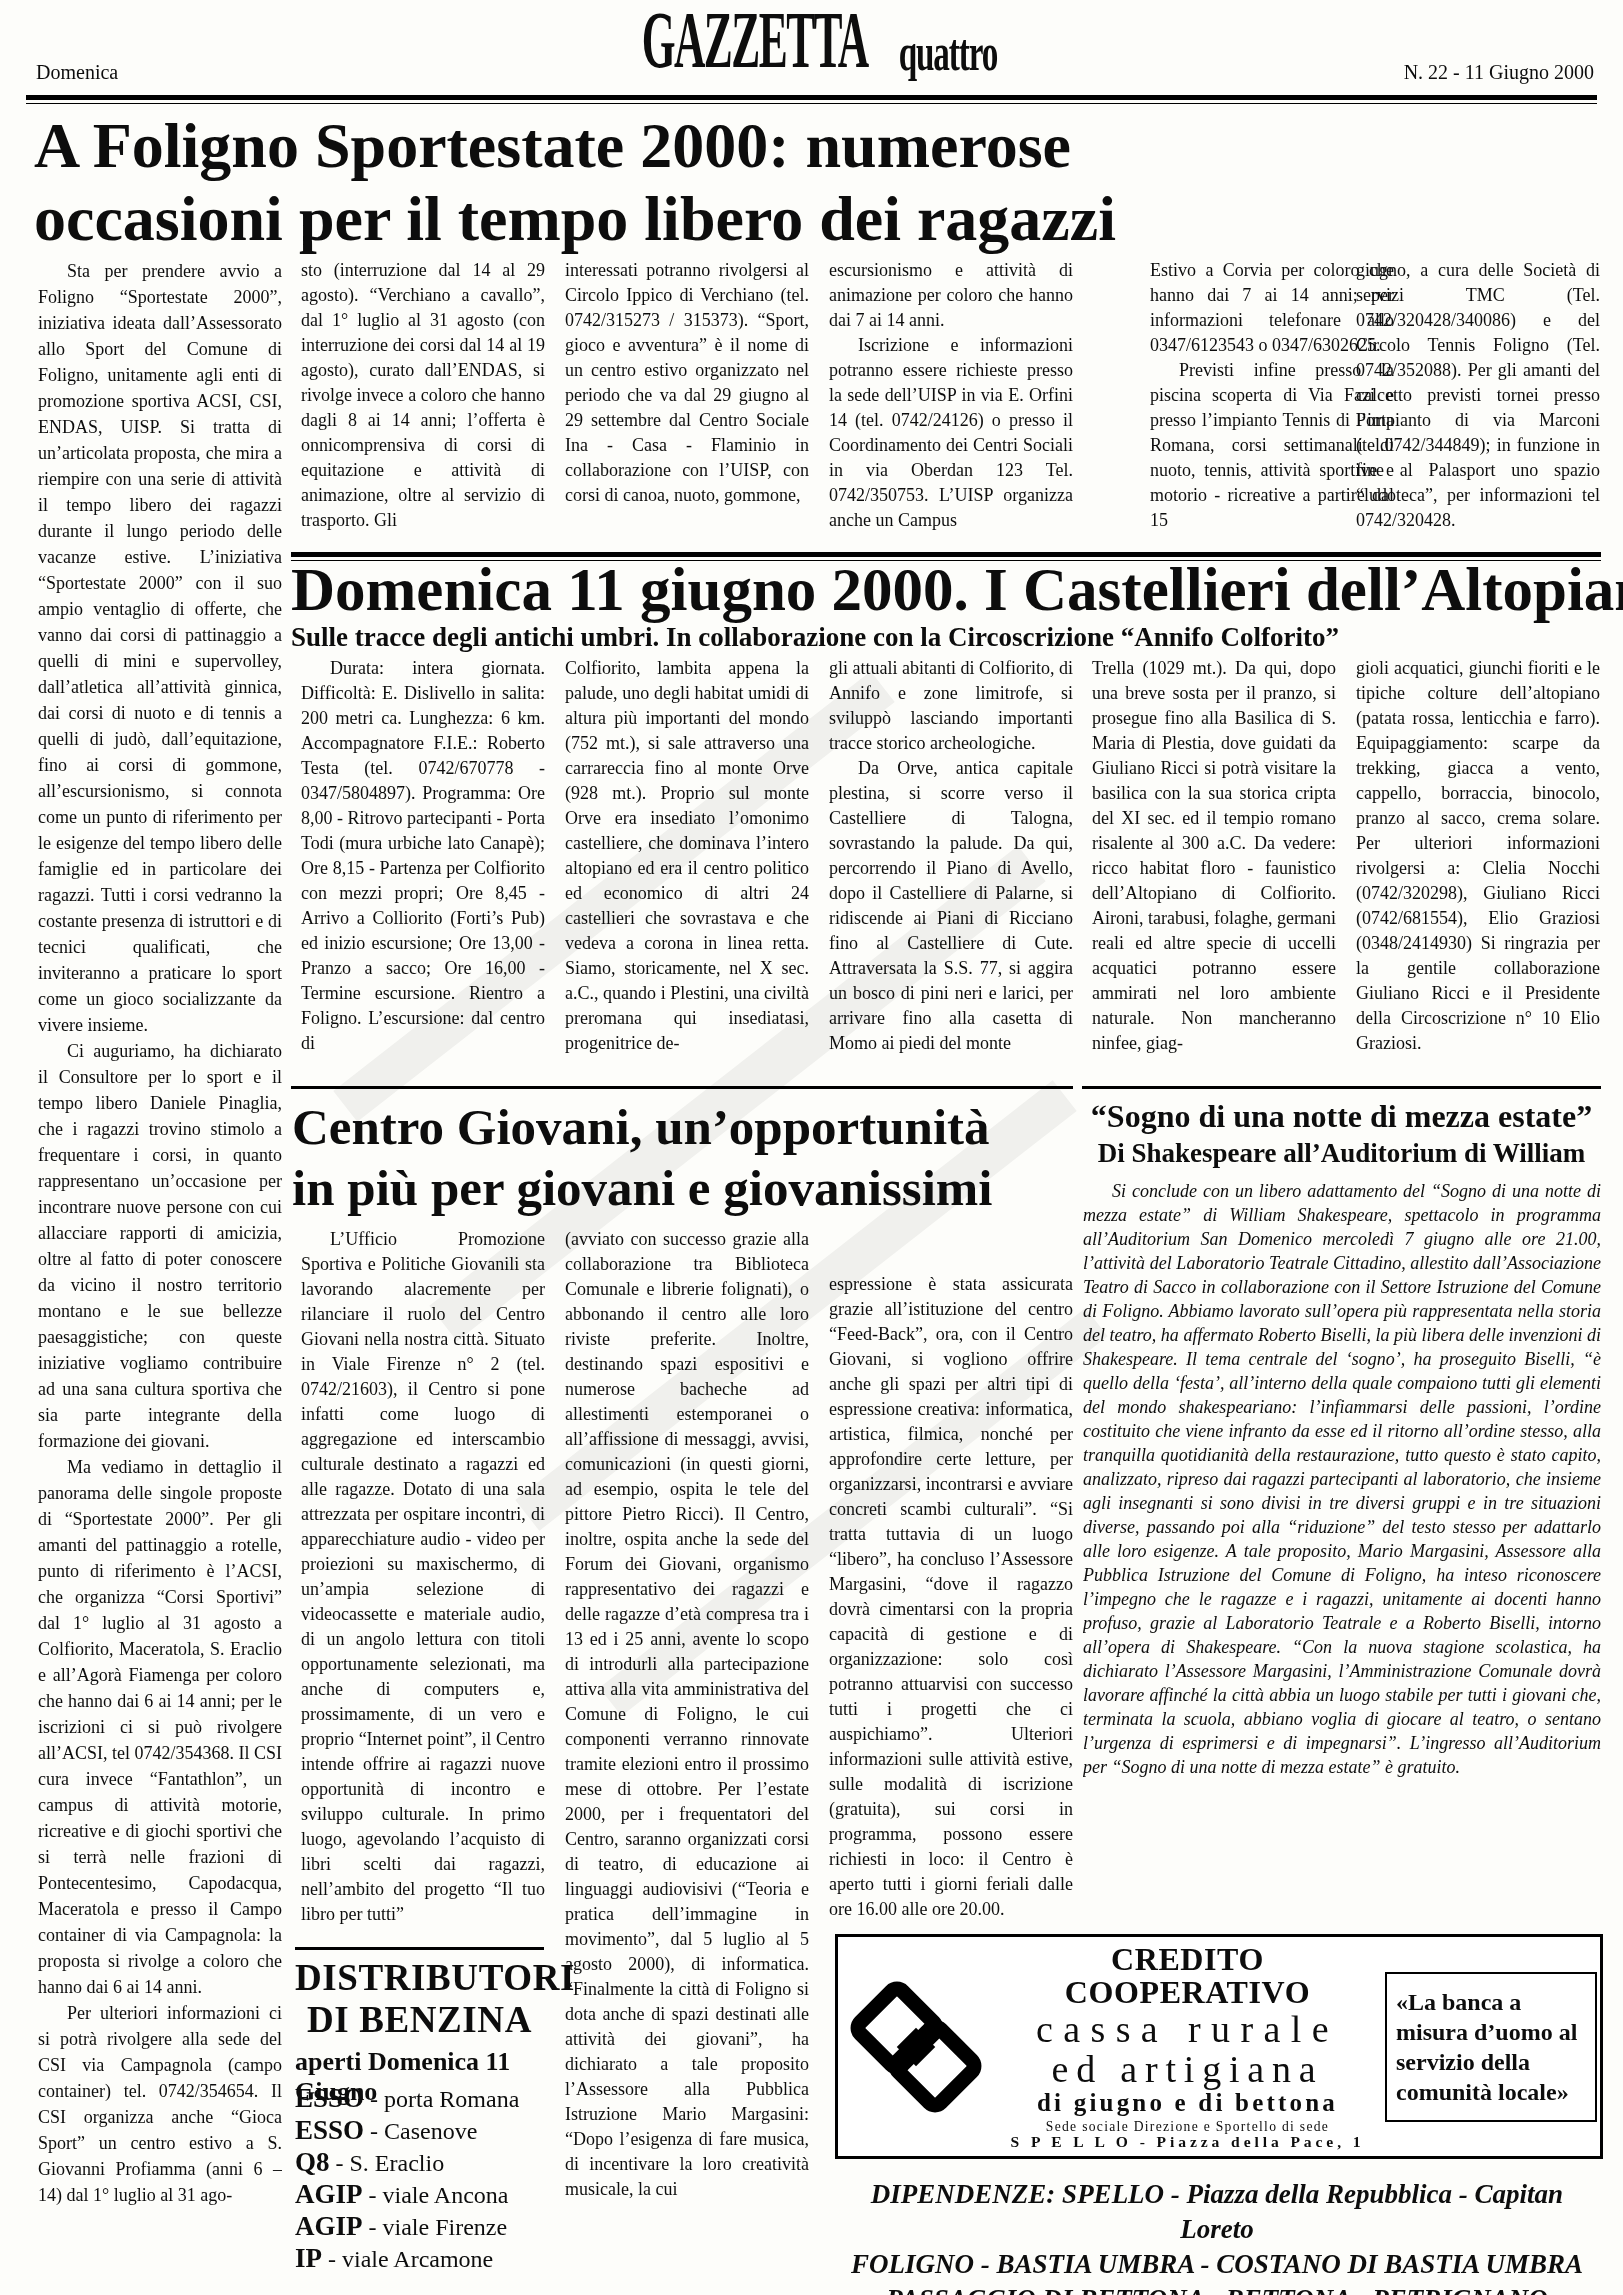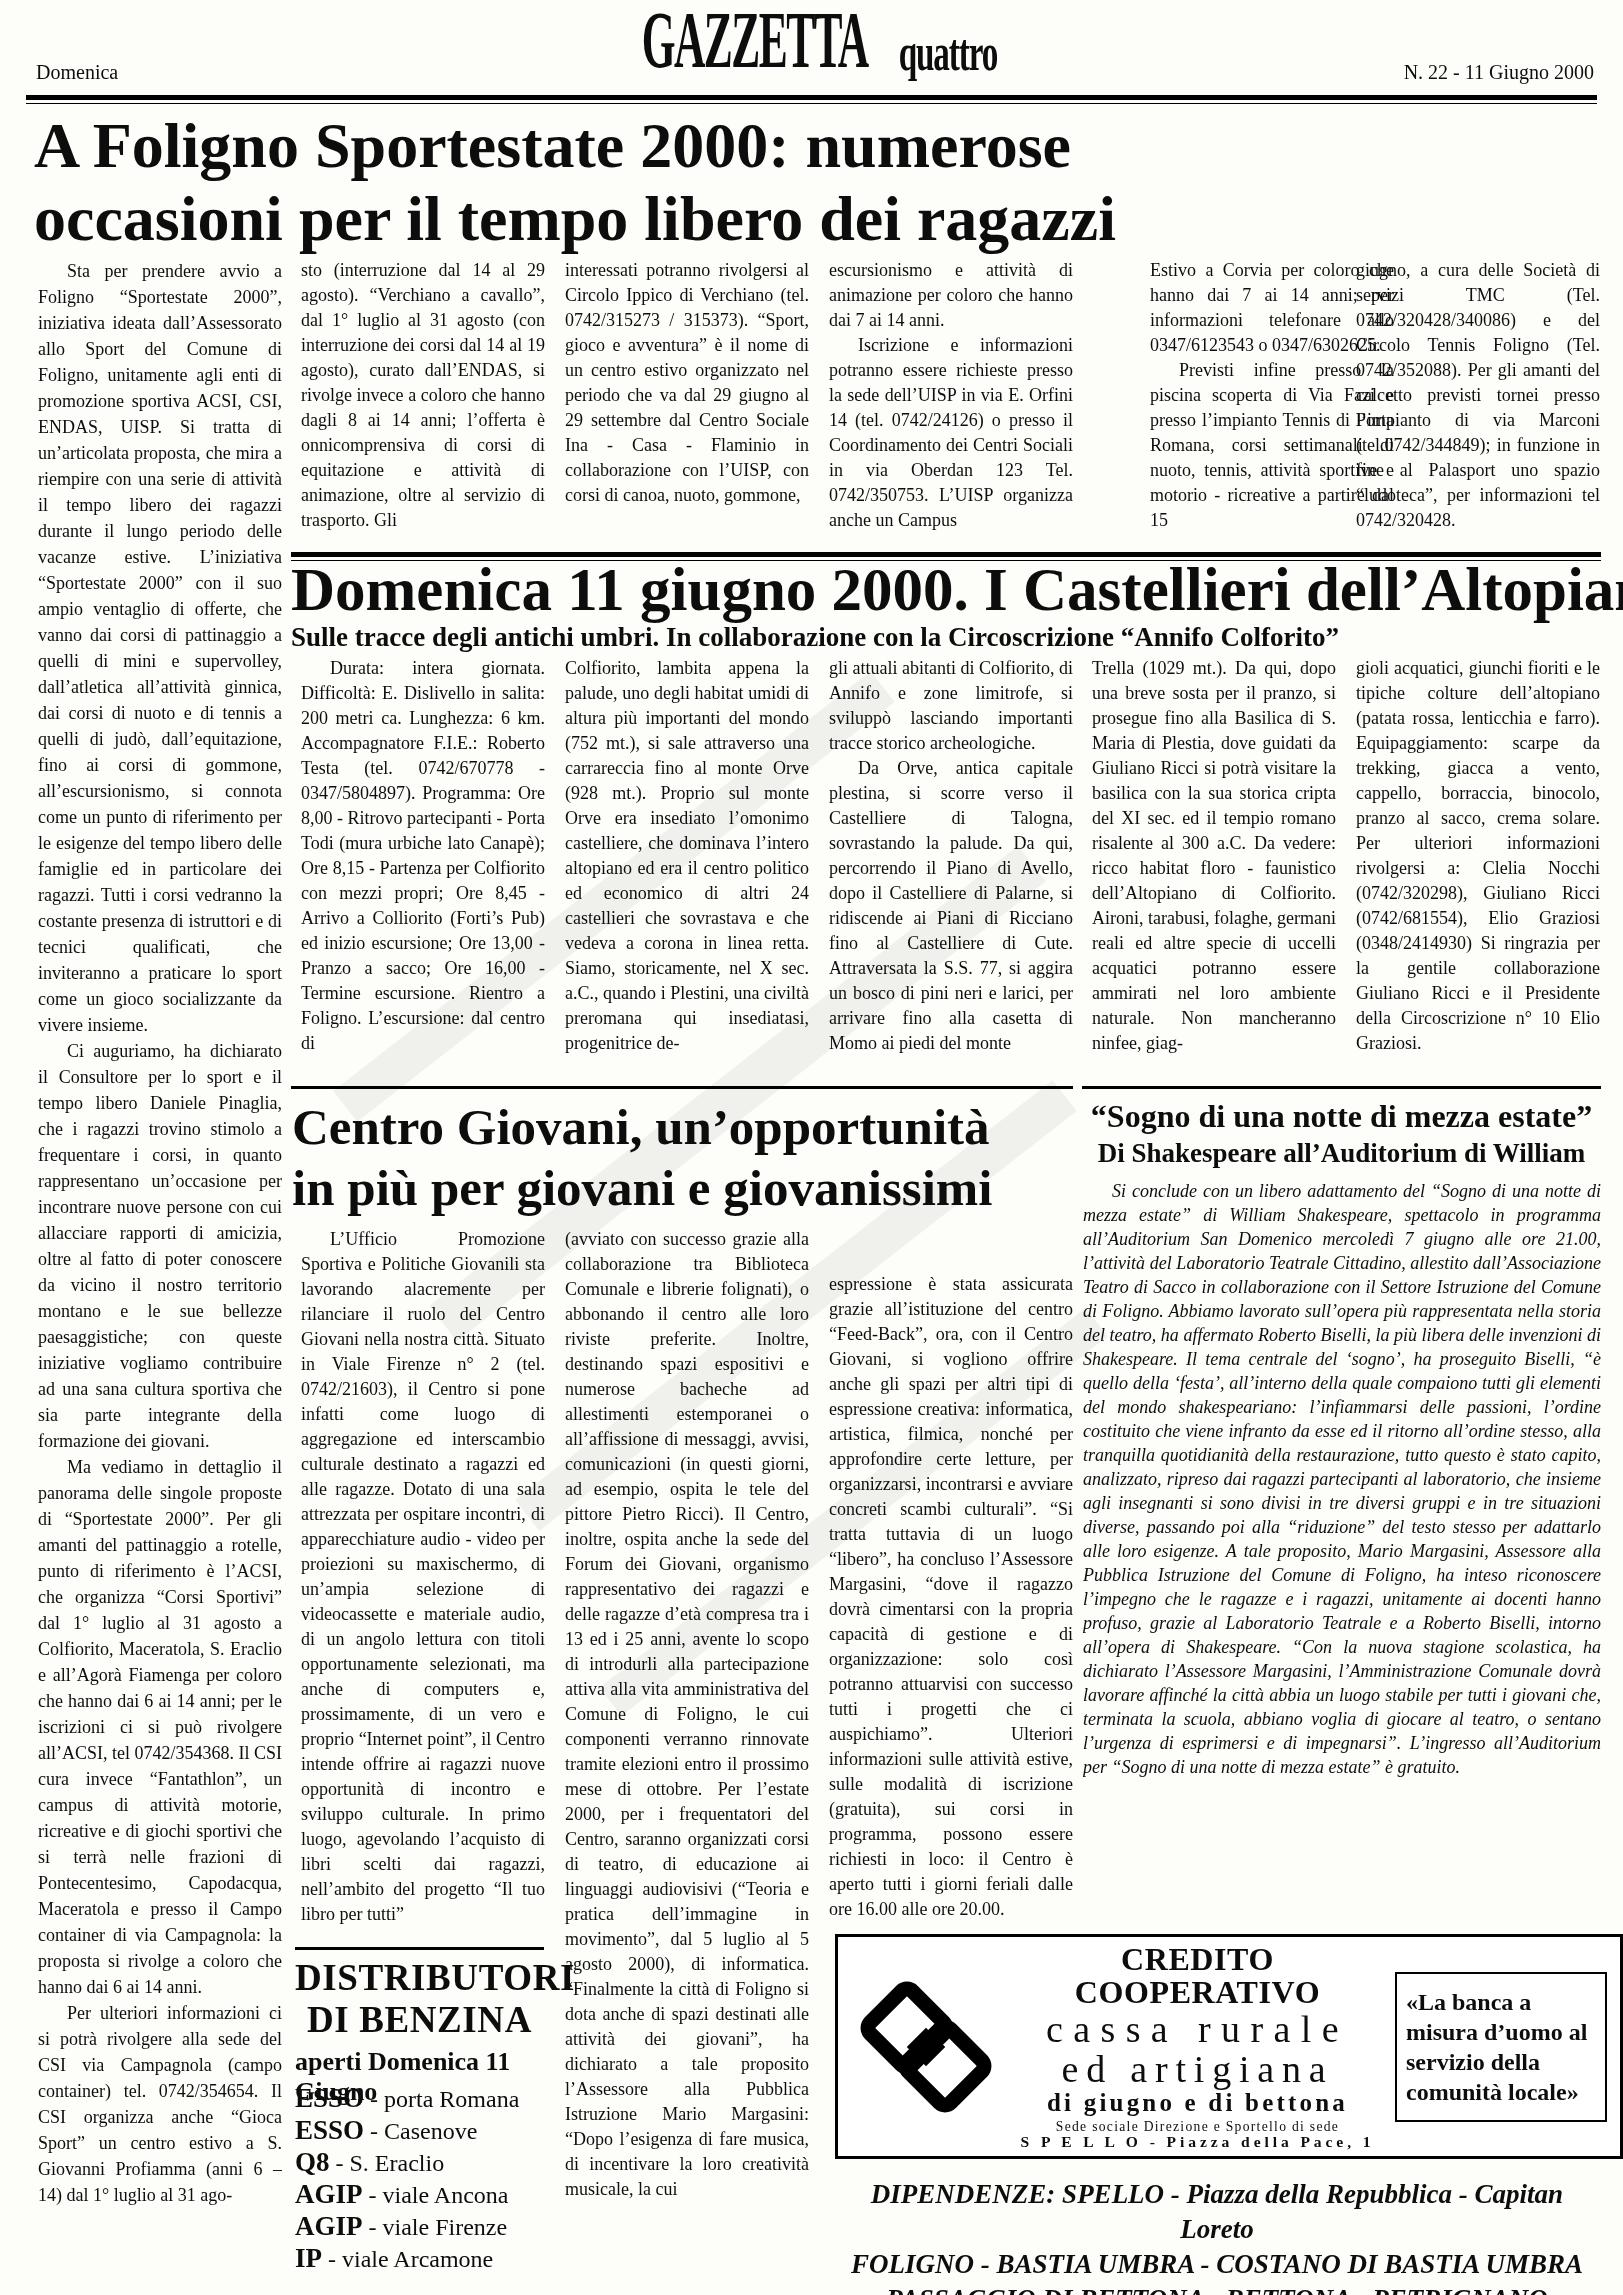--- a/index.html
+++ b/index.html
@@ -46,21 +46,21 @@
   .fuel-list{left:295px;top:2083px;width:256px;font-size:24px;line-height:31px;}
   .fuel-row{white-space:nowrap;}
   .fuel-brand{font-weight:bold;font-size:27px;}
   
   .sogno-title{left:1082px;top:1099px;width:519px;text-align:center;font-size:32px;line-height:35px;font-weight:bold;}
   .sogno-sub{left:1082px;top:1138px;width:519px;text-align:center;font-size:27px;font-weight:bold;}
   .sogno-body{left:1083px;top:1179px;width:518px;height:709px;font-size:18px;line-height:24px;
         font-style:italic;text-align:justify;overflow:hidden;}
   
   .ad-box{left:835px;top:1934px;width:756px;height:219px;border:3.9px solid #000;background:#fff;
-        display:flex;align-items:center;padding:0 13px;box-sizing:content-box;}
+        display:flex;align-items:center;padding:0 3px;box-sizing:content-box;}
   .ad-logo{width:149px;height:156px;flex:0 0 auto;display:flex;align-items:center;justify-content:center;}
   .ad-center{flex:1 1 auto;text-align:center;line-height:1.05;}
   .ad-l1{font-weight:bold;font-size:32px;letter-spacing:0.6px;}
   .ad-l2{font-size:38px;letter-spacing:10.4px;}
   .ad-l3{font-size:38px;letter-spacing:7.8px;}
   .ad-l4{font-weight:bold;font-size:25px;letter-spacing:3.2px;}
   .ad-l5{font-size:13.6px;letter-spacing:1.3px;margin-top:3.9px;}
   .ad-l6{font-size:15.6px;font-weight:bold;letter-spacing:3.9px;}
   .ad-quote{flex:0 0 auto;width:190px;border:2.6px solid #000;padding:13px 9px;text-align:left;
         font-size:24px;line-height:30px;font-weight:bold;}

